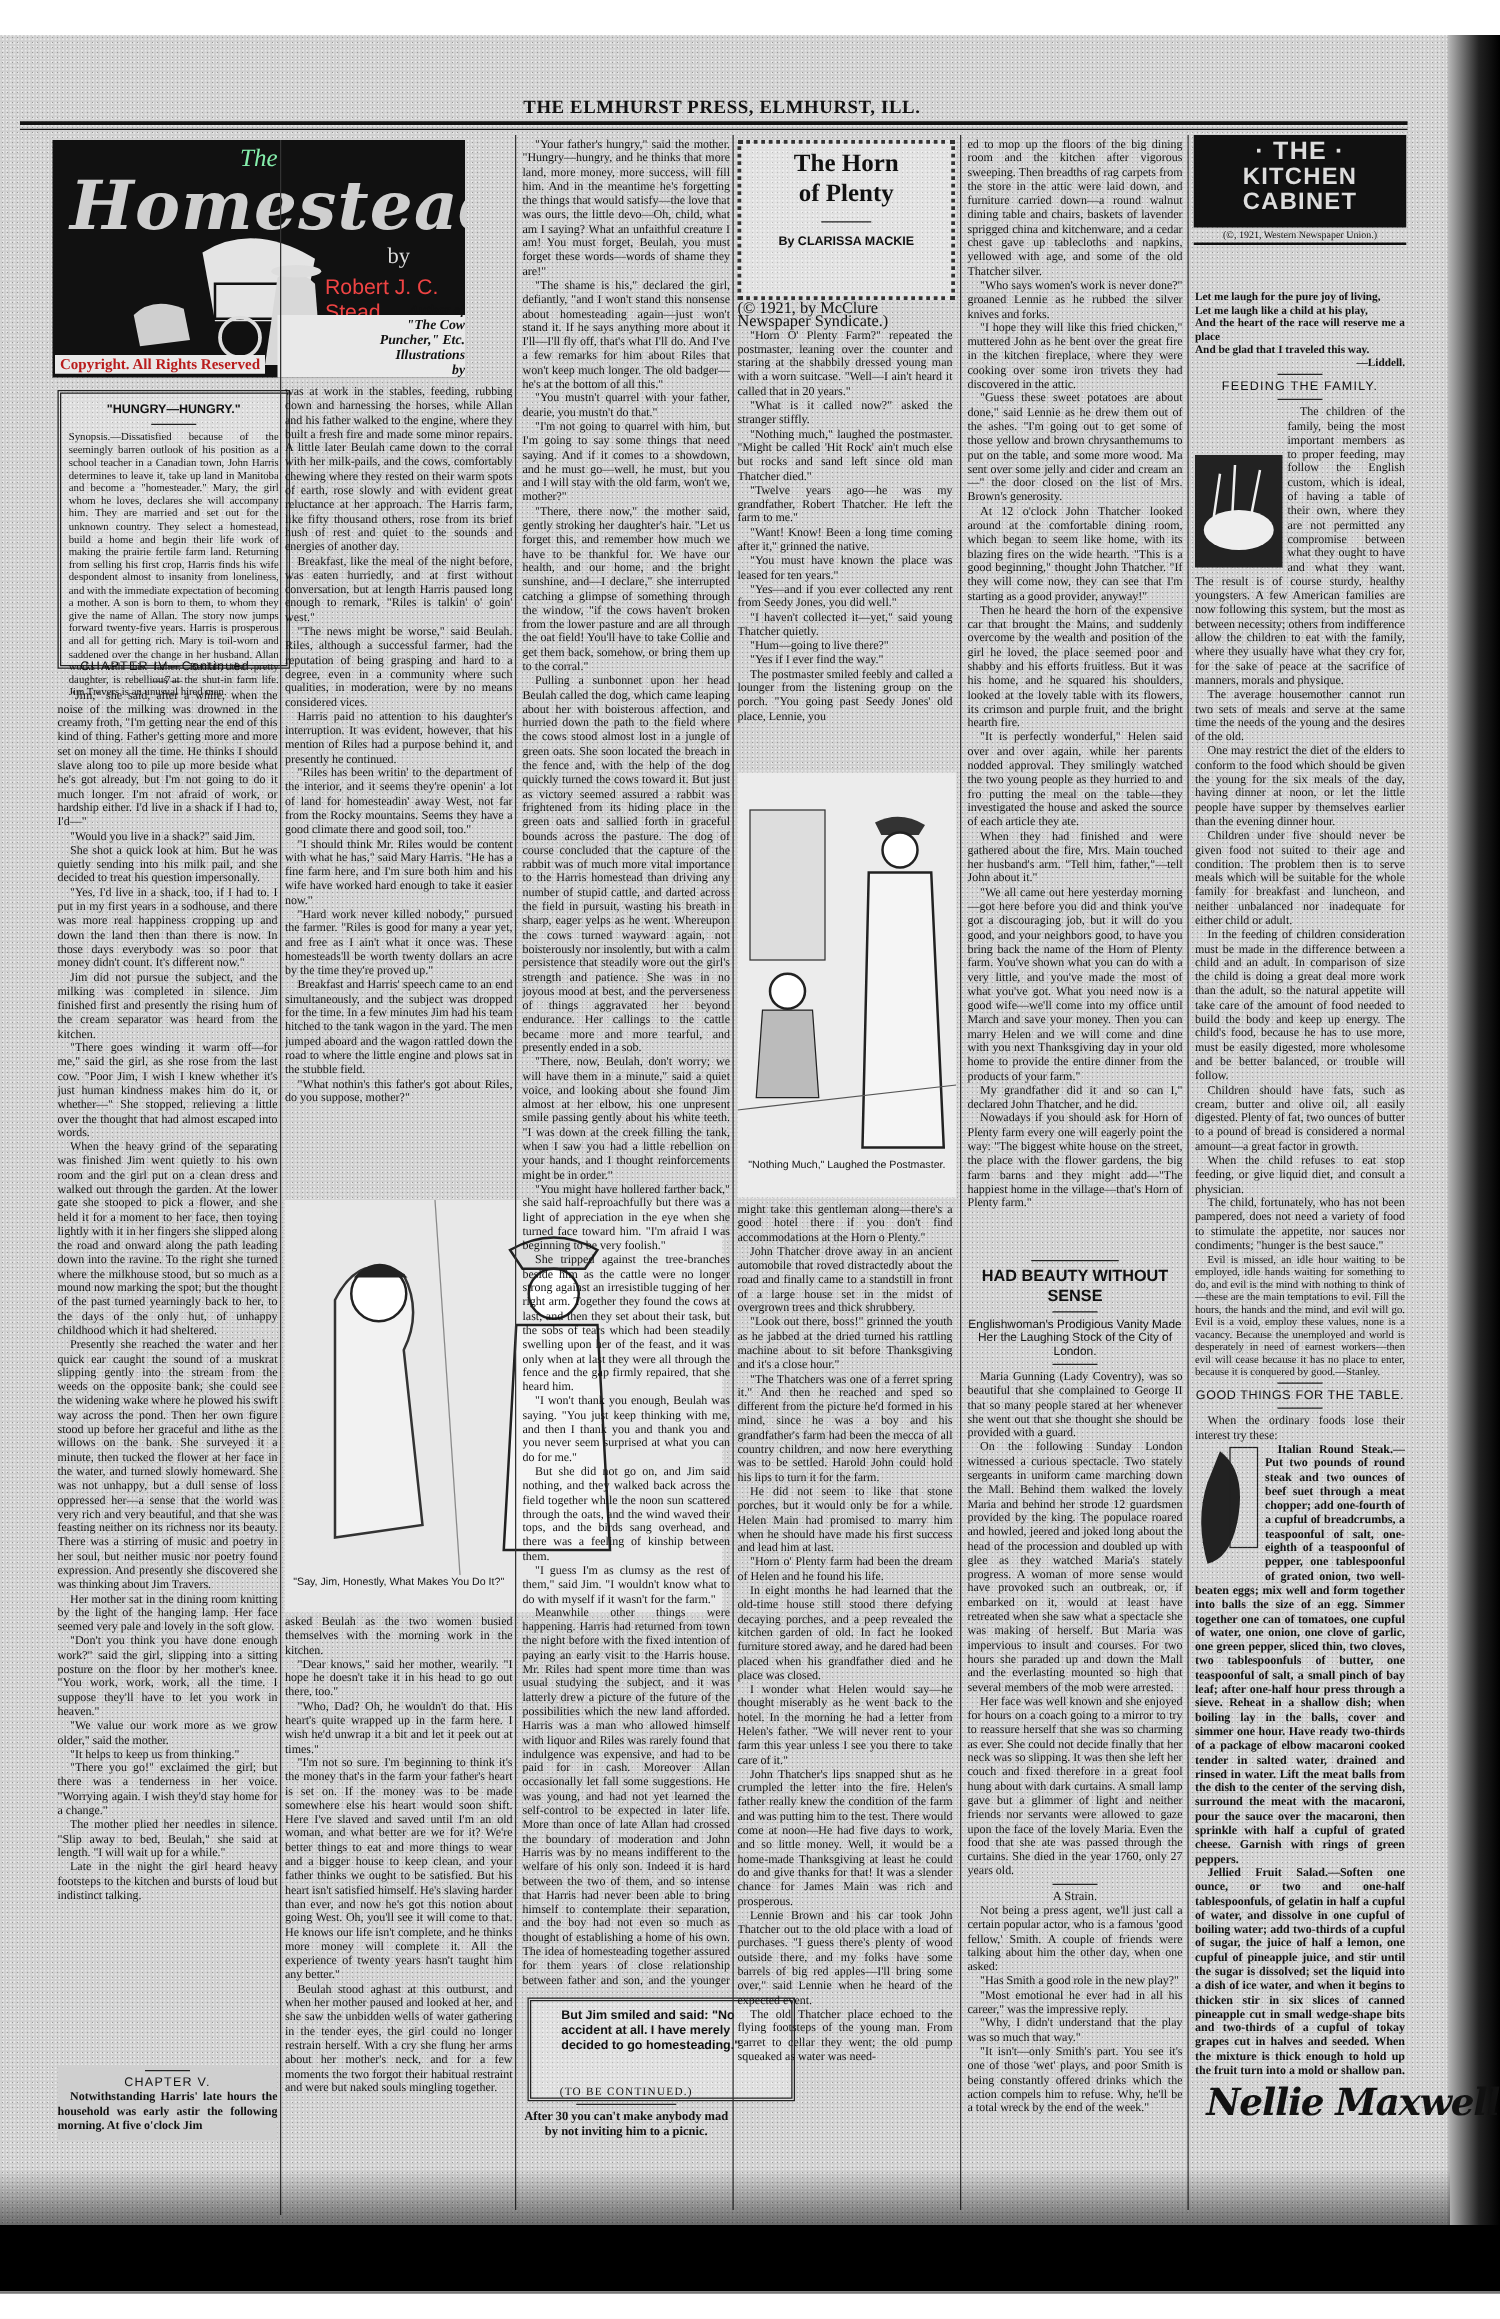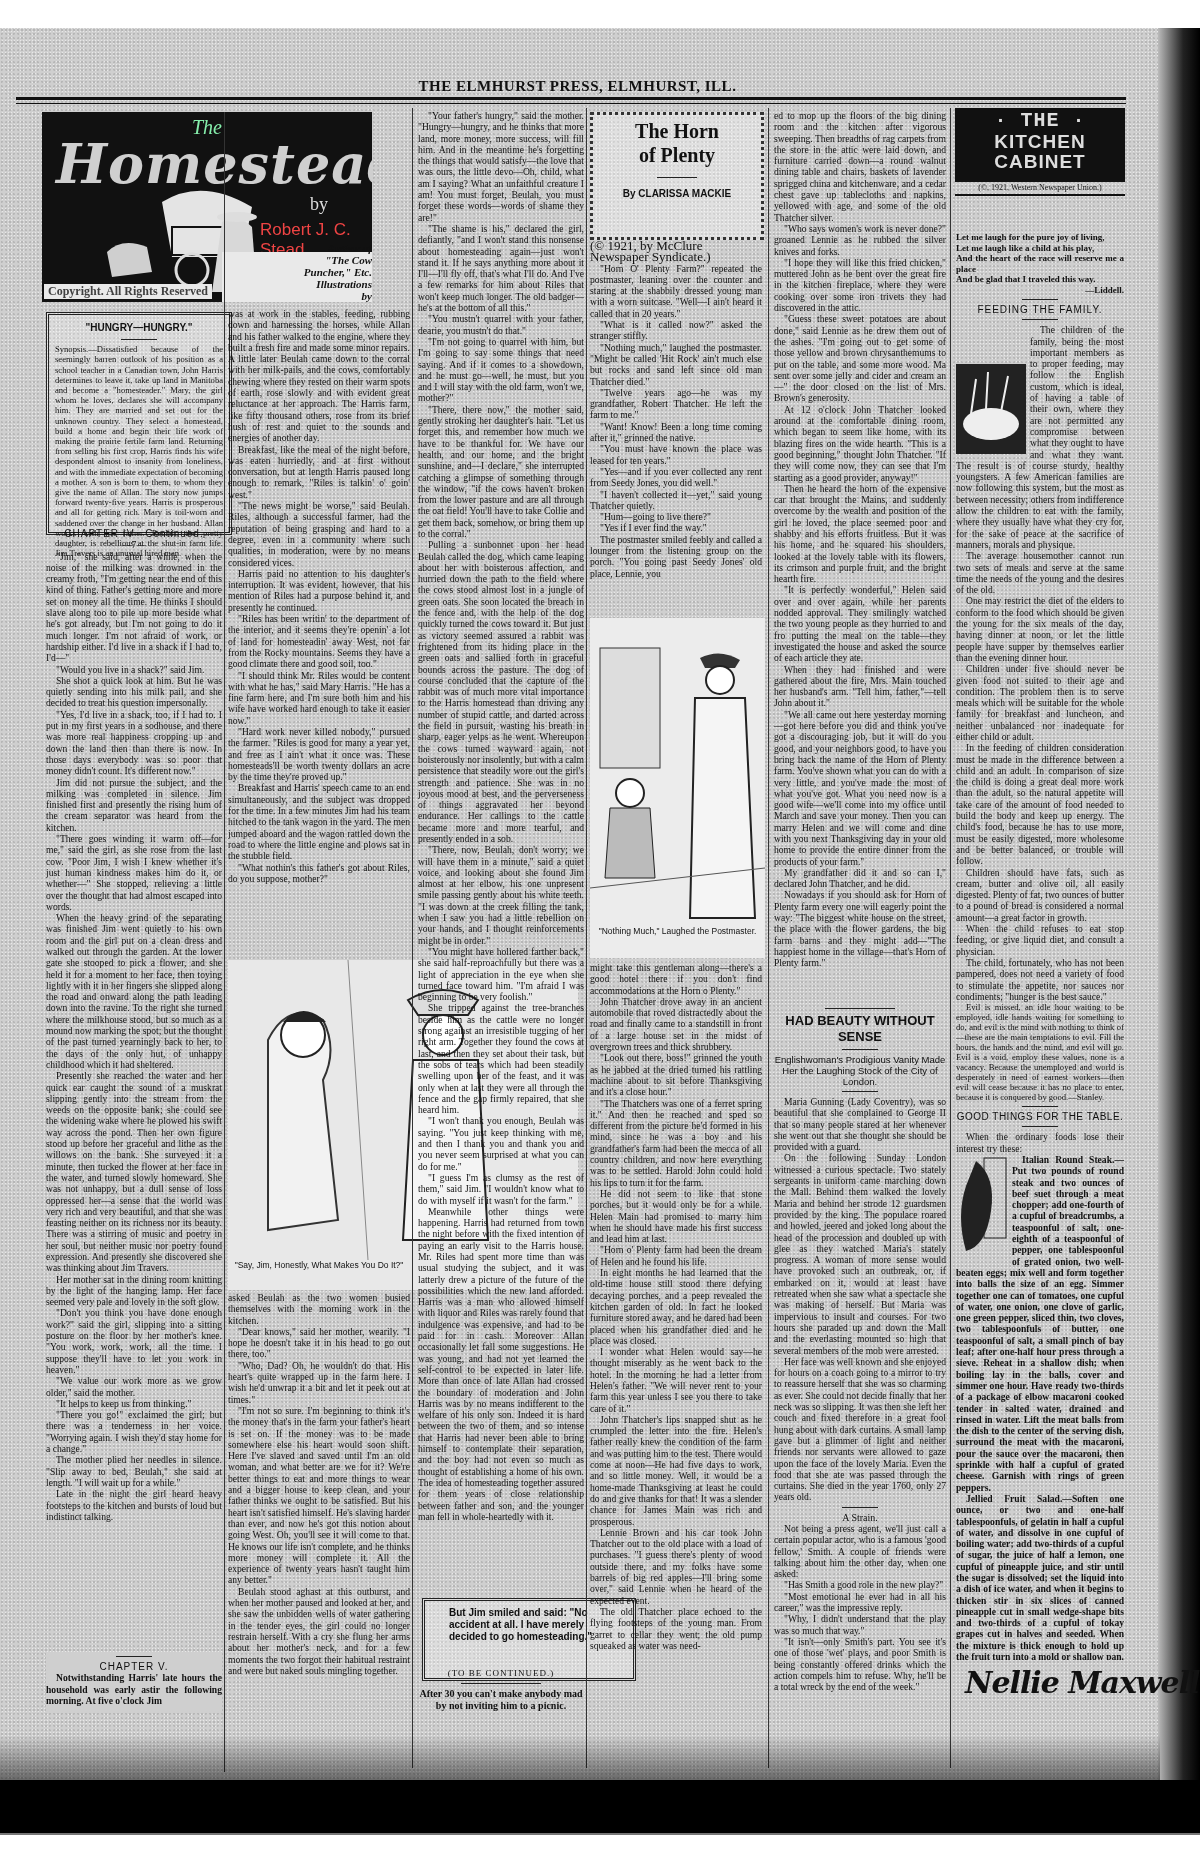--- a/index.html
+++ b/index.html
@@ -17,32 +17,32 @@
   .col{position:absolute;top:108px;font-size:9.6px;line-height:11.3px;text-align:justify;overflow:hidden;}
   .col p{margin:0 0 0 0;text-indent:10px;}
   .vrule{position:absolute;top:108px;width:1px;background:#333;height:1660px;}
   .homesteader{position:absolute;left:42px;top:112px;width:330px;height:190px;background:#111;color:#eee;overflow:hidden;}
   .homesteader .the{position:absolute;left:150px;top:4px;font-style:italic;font-size:20px;color:#86efac;}
   .homesteader .big{position:absolute;left:14px;top:20px;font-style:italic;font-weight:bold;font-size:54px;color:#cfcfcf;letter-spacing:1px;font-family:"DejaVu Serif",serif;}
   .homesteader .by{position:absolute;left:268px;top:82px;font-size:18px;color:#ddd;}
   .homesteader .author{position:absolute;left:218px;top:108px;font-size:17px;color:#ef4444;font-family:"Liberation Sans",sans-serif;}
   .homesteader .white{position:absolute;left:180px;top:140px;width:160px;height:60px;background:#e9e9e9;}
   .homesteader .authorof{position:absolute;left:240px;top:130px;font-size:11px;font-weight:bold;color:#111;text-align:right;line-height:12px;font-style:italic;}
-  .homesteader .copy{position:absolute;left:2px;top:172px;font-size:12px;font-weight:bold;background:#e9e9e9;color:#404040;padding:0 4px;}
+  .homesteader .copy{position:absolute;left:2px;top:172px;font-size:12px;font-weight:bold;background:#e9e9e9;color:#b91c1c;padding:0 4px;}
   .homesteader .wagon{position:absolute;left:60px;top:70px;}
   .synbox{position:absolute;left:46px;top:312px;width:168px;height:205px;border:3px double #222;padding:6px 6px;font-size:8.6px;line-height:10.2px;text-align:justify;background:rgba(255,255,255,.25);}
   .synbox .title{text-align:center;font-family:"Liberation Sans",sans-serif;font-weight:bold;font-size:10px;margin:2px 0 6px;}
   .center{text-align:center;}
   .chap{font-family:"Liberation Sans",sans-serif;font-size:10px;text-align:center;letter-spacing:1px;}
   .hornbox{position:absolute;left:590px;top:112px;width:168px;height:122px;border:3px dotted #333;background:rgba(255,255,255,.35);text-align:center;}
   .hornbox .t{font-family:"Liberation Serif",serif;font-weight:bold;font-size:20px;line-height:24px;margin-top:4px;}
   .hornbox .hr{width:40px;height:1px;background:#222;margin:10px auto;}
   .hornbox .by{font-family:"Liberation Sans",sans-serif;font-weight:bold;font-size:10px;}
   .kitchen{position:absolute;left:955px;top:108px;width:170px;height:74px;background:#111;color:#ddd;text-align:center;font-family:"Liberation Sans",sans-serif;font-weight:bold;}
-  .kitchen .k1{font-size:20px;line-height:22px;margin-top:2px;letter-spacing:1px;font-family:Liberation Mono, monospace;}
+  .kitchen .k1{font-size:20px;line-height:22px;margin-top:2px;letter-spacing:1px;}
   .kitchen .k2{font-size:19px;line-height:20px;letter-spacing:1px;}
   .kitchen .k3{font-size:19px;line-height:20px;letter-spacing:1px;}
   .kitchen-credit{position:absolute;left:955px;top:183px;width:170px;font-size:8px;text-align:center;border-bottom:2px solid #111;padding-bottom:2px;}
   .illus{position:absolute;background:#e6e6e6;}
   .caption{font-family:"Liberation Sans",sans-serif;font-size:8.5px;text-align:center;line-height:10px;}
   .hed{font-family:"Liberation Sans",sans-serif;font-weight:bold;text-align:center;}
   .quote{position:absolute;left:422px;top:1598px;width:160px;height:65px;border:3px double #222;padding:6px 24px;font-weight:bold;font-size:10px;line-height:12px;background:rgba(255,255,255,.3);font-family:"Liberation Sans",sans-serif;}
   .sig{position:absolute;left:965px;top:1665px;font-family:"DejaVu Serif",serif;font-style:italic;font-size:30px;font-weight:bold;letter-spacing:-1px;}
   .small-rule{width:36px;height:1px;background:#222;margin:4px auto;}
 </style>
@@ -148,20 +148,21 @@
   <p>"Your father's hungry," said the mother. "Hungry—hungry, and he thinks that more land, more money, more success, will fill him. And in the meantime he's forgetting the things that would satisfy—the love that was ours, the little devo—Oh, child, what am I saying? What an unfaithful creature I am! You must forget, Beulah, you must forget these words—words of shame they are!"</p>
   <p>"The shame is his," declared the girl, defiantly, "and I won't stand this nonsense about homesteading again—just won't stand it. If he says anything more about it I'll—I'll fly off, that's what I'll do. And I've a few remarks for him about Riles that won't keep much longer. The old badger—he's at the bottom of all this."</p>
   <p>"You mustn't quarrel with your father, dearie, you mustn't do that."</p>
   <p>"I'm not going to quarrel with him, but I'm going to say some things that need saying. And if it comes to a showdown, and he must go—well, he must, but you and I will stay with the old farm, won't we, mother?"</p>
   <p>"There, there now," the mother said, gently stroking her daughter's hair. "Let us forget this, and remember how much we have to be thankful for. We have our health, and our home, and the bright sunshine, and—I declare," she interrupted catching a glimpse of something through the window, "if the cows haven't broken from the lower pasture and are all through the oat field! You'll have to take Collie and get them back, somehow, or bring them up to the corral."</p>
   <p>Pulling a sunbonnet upon her head Beulah called the dog, which came leaping about her with boisterous affection, and hurried down the path to the field where the cows stood almost lost in a jungle of green oats. She soon located the breach in the fence and, with the help of the dog quickly turned the cows toward it. But just as victory seemed assured a rabbit was frightened from its hiding place in the green oats and sallied forth in graceful bounds across the pasture. The dog of course concluded that the capture of the rabbit was of much more vital importance to the Harris homestead than driving any number of stupid cattle, and darted across the field in pursuit, wasting his breath in sharp, eager yelps as he went. Whereupon the cows turned wayward again, not boisterously nor insolently, but with a calm persistence that steadily wore out the girl's strength and patience. She was in no joyous mood at best, and the perverseness of things aggravated her beyond endurance. Her callings to the cattle became more and more tearful, and presently ended in a sob.</p>
   <p>"There, now, Beulah, don't worry; we will have them in a minute," said a quiet voice, and looking about she found Jim almost at her elbow, his one unpresent smile passing gently about his white teeth. "I was down at the creek filling the tank, when I saw you had a little rebellion on your hands, and I thought reinforcements might be in order."</p>
   <p>"You might have hollered farther back," she said half-reproachfully but there was a light of appreciation in the eye when she turned face toward him. "I'm afraid I was beginning to be very foolish."</p>
   <p>She tripped against the tree-branches beside him as the cattle were no longer strong against an irresistible tugging of her right arm. Together they found the cows at last, and then they set about their task, but the sobs of tears which had been steadily swelling upon her of the feast, and it was only when at last they were all through the fence and the gap firmly repaired, that she heard him.</p>
   <p>"I won't thank you enough, Beulah was saying. "You just keep thinking with me, and then I thank you and thank you and you never seem surprised at what you can do for me."</p>
+  <p>But she did not go on, and Jim said nothing, and they walked back across the field together while the noon sun scattered through the oats, and the wind waved their tops, and the birds sang overhead, and there was a feeling of kinship between them.</p>
   <p>"I guess I'm as clumsy as the rest of them," said Jim. "I wouldn't know what to do with myself if it wasn't for the farm."</p>
   <p>Meanwhile other things were happening. Harris had returned from town the night before with the fixed intention of paying an early visit to the Harris house. Mr. Riles had spent more time than was usual studying the subject, and it was latterly drew a picture of the future of the possibilities which the new land afforded. Harris was a man who allowed himself with liquor and Riles was rarely found that indulgence was expensive, and had to be paid for in cash. Moreover Allan occasionally let fall some suggestions. He was young, and had not yet learned the self-control to be expected in later life. More than once of late Allan had crossed the boundary of moderation and John Harris was by no means indifferent to the welfare of his only son. Indeed it is hard between the two of them, and so intense that Harris had never been able to bring himself to contemplate their separation, and the boy had not even so much as thought of establishing a home of his own. The idea of homesteading together assured for them years of close relationship between father and son, and the younger man fell in whole-heartedly with it.</p>
 </div>
 <div class="quote">But Jim smiled and said: "No accident at all. I have merely decided to go homesteading."</div>
 <div class="col" style="left:418px;top:1668px;width:166px;height:50px;text-align:center;">
   <div style="font-size:9px;letter-spacing:1px;">(TO BE CONTINUED.)</div>
   <div class="small-rule" style="width:80px"></div>
   <div style="font-weight:bold;font-size:10px;line-height:12px;">After 30 you can't make anybody mad by not inviting him to a picnic.</div>
 </div>
 <div class="vrule" style="left:586px;"></div>

